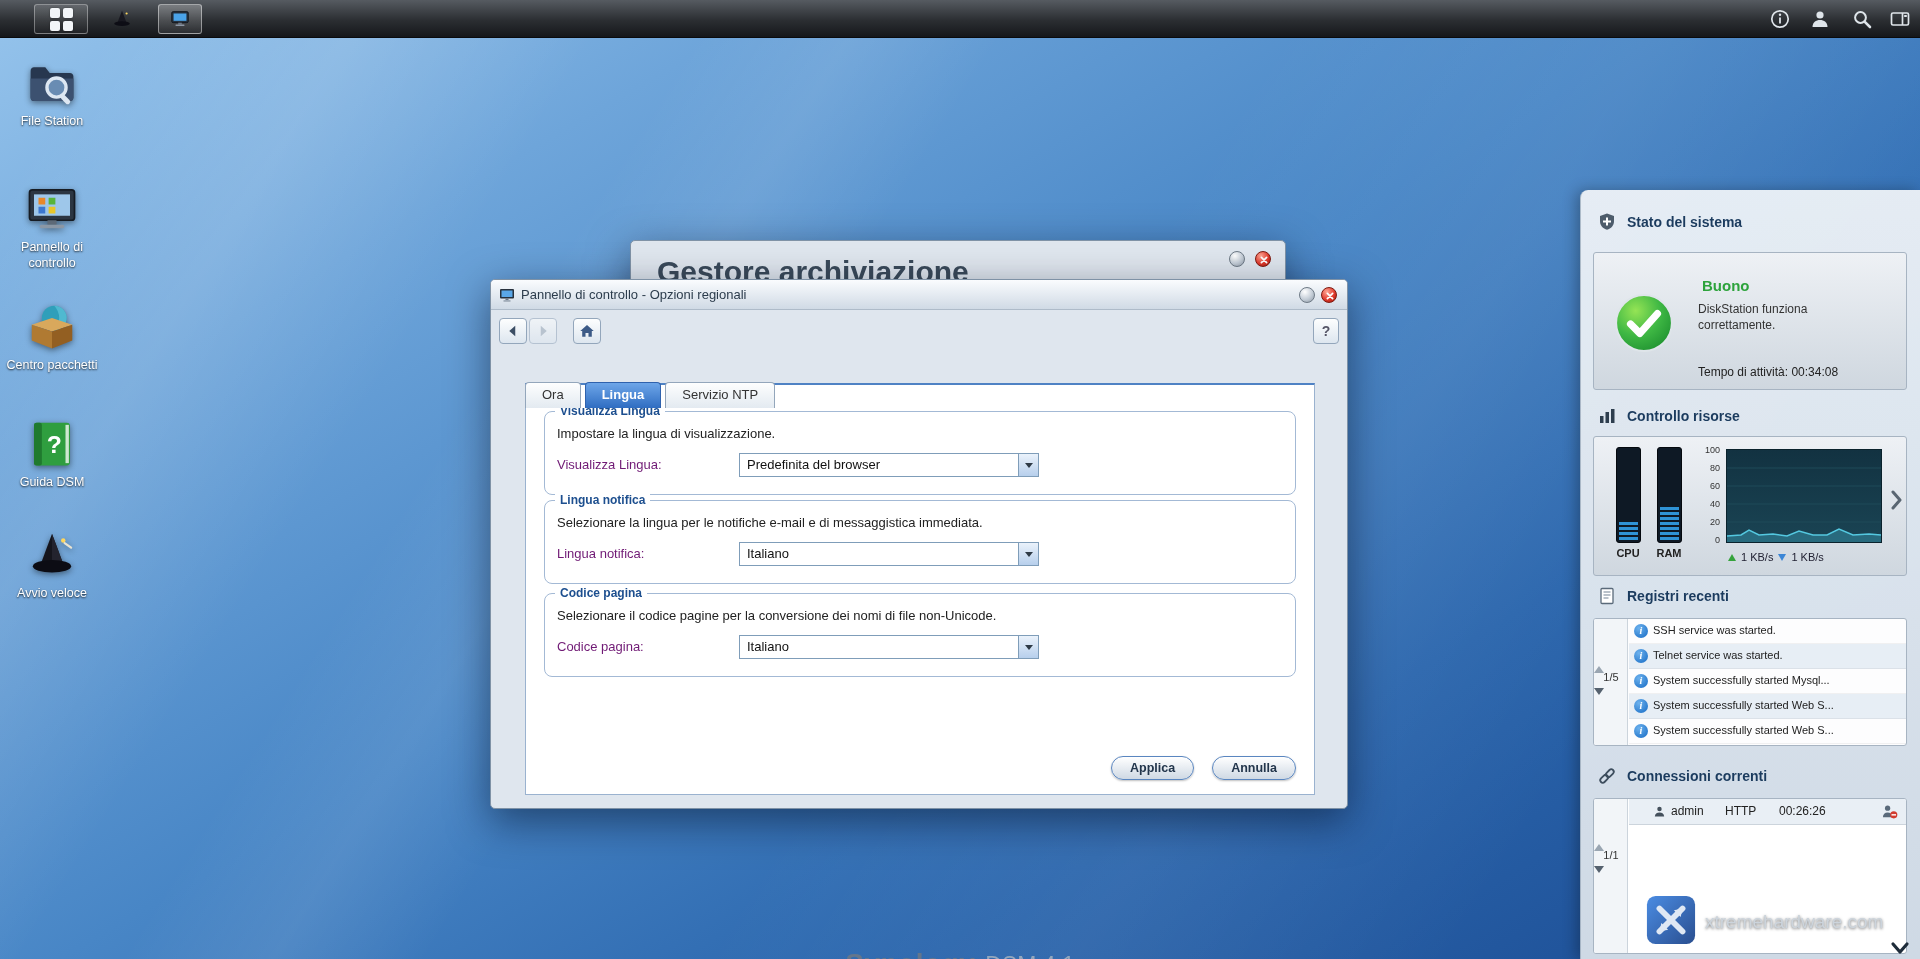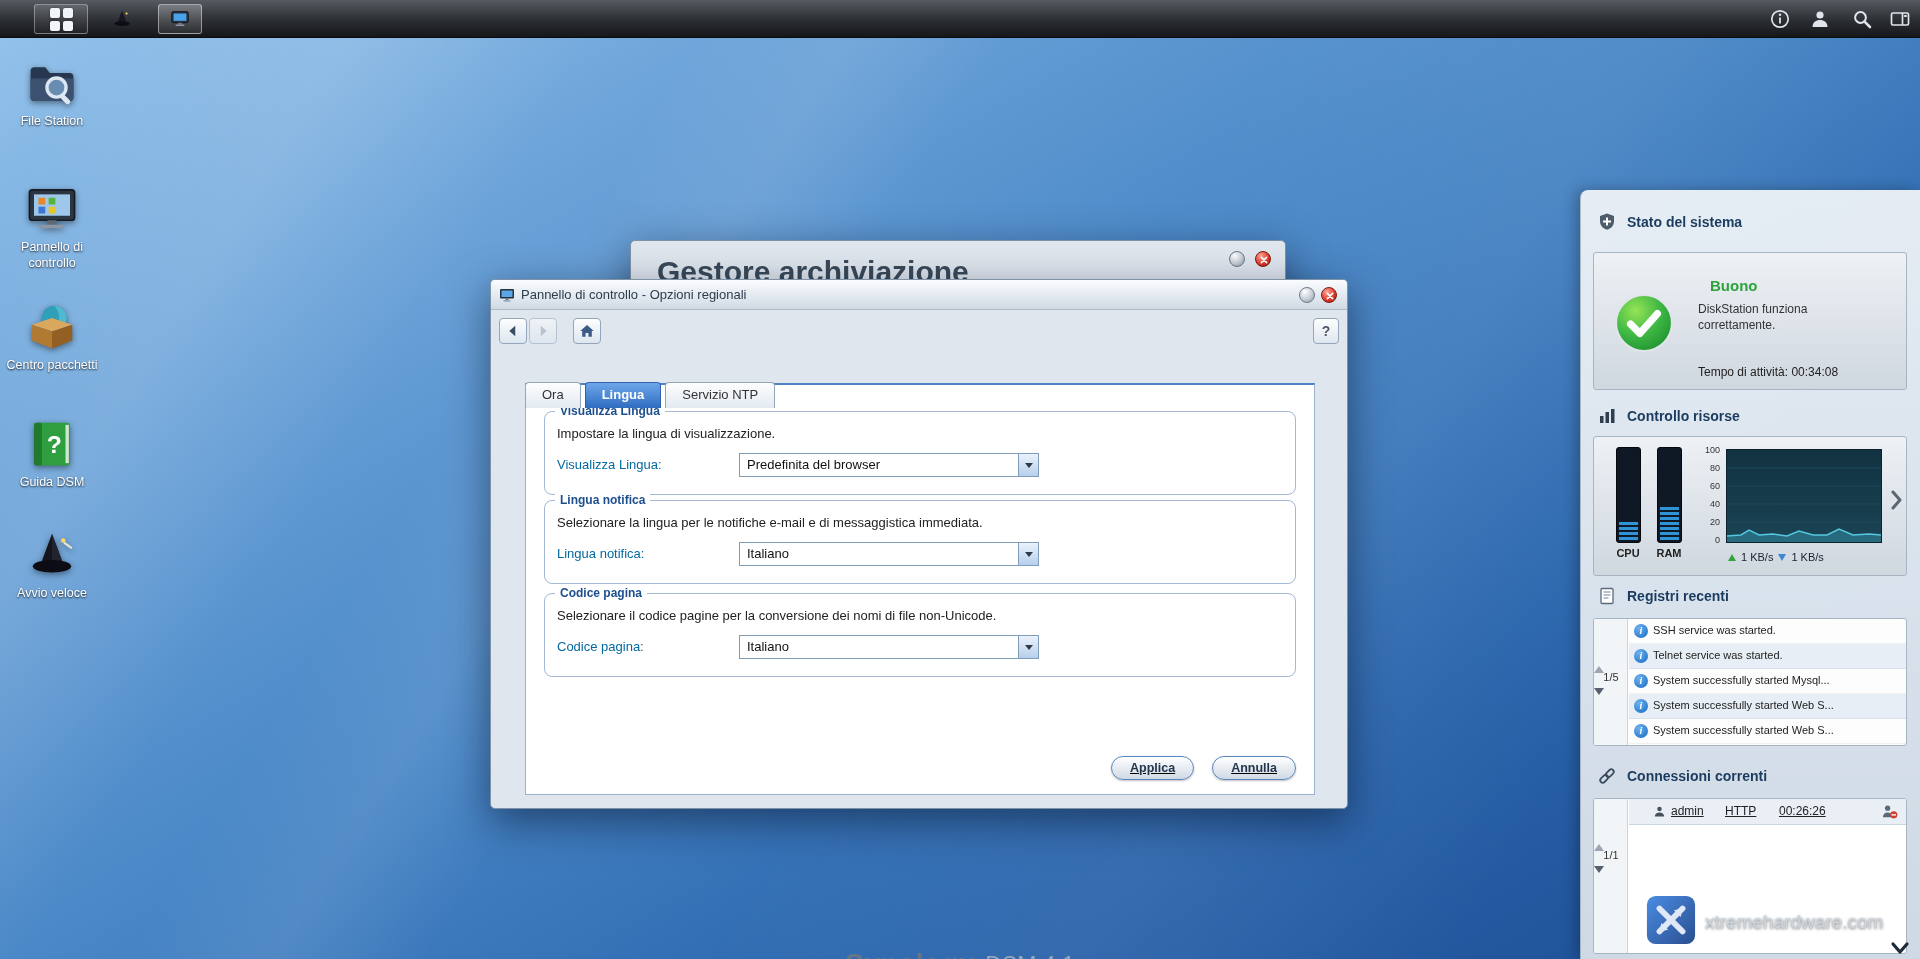--- a/index.html
+++ b/index.html
@@ -1,21 +1,21 @@
 <!DOCTYPE html>
 <html><head>
 <meta charset="utf-8">
 <style>
   * { box-sizing: border-box; }
   html,body { margin:0; padding:0; }
   body {
     width:1920px; height:959px; overflow:hidden; position:relative;
     font-family:"Liberation Sans", sans-serif; background:#1d4f98;
   }
-  .abs { position:absolute;text-decoration:underline; }
+  .abs { position:absolute; }
 
   
   .desktop { position:absolute; inset:0; overflow:hidden;
     background:linear-gradient(150deg,#96c4ec 0%,#6ea5da 22%,#4886c6 48%,#2b66ad 72%,#1b4b92 100%); }
   .streak { position:absolute; pointer-events:none; transform:rotate(32deg);
     background:linear-gradient(90deg,rgba(255,255,255,0) 0%,rgba(255,255,255,0.12) 50%,rgba(255,255,255,0) 100%); }
 
   
   .dicon { position:absolute; left:0; width:104px; text-align:center; cursor:pointer; }
   .dicon-img { width:54px; height:54px; margin:0 auto; filter:drop-shadow(0 2px 3px rgba(0,0,0,0.45)); }
@@ -67,21 +67,21 @@
     border-color:#2f62ad; }
 
   .cp-panel { position:absolute; left:34px; top:103px; width:790px; height:412px;
     background:#fff; border:1px solid #9ab2cf; border-top:2px solid #4f82c4; }
 
   .group { position:absolute; left:18px; width:752px; height:84px;
     border:1px solid #a3b9d5; border-radius:8px; }
   .group-legend { position:absolute; top:-8px; left:10px; background:#fff; padding:0 5px;
     font-size:12px; font-weight:bold; color:#1d4f8f; }
   .group-desc { position:absolute; left:12px; top:14px; font-size:13px; color:#222; }
-  .group-label { position:absolute; left:12px; top:45px; font-size:13px; color:#0369a1; }
+  .group-label { position:absolute; left:12px; top:45px; font-size:13px; color:#701a75; }
   .select { position:absolute; left:194px; top:41px; width:300px; height:24px;
     border:1px solid #7f9db9; background:#fff; cursor:pointer; }
   .select-value { position:absolute; left:7px; top:0; line-height:22px; font-size:13px; color:#111;
     white-space:nowrap; }
   .select-btn { position:absolute; right:0; top:0; bottom:0; width:20px;
     background:linear-gradient(#eaf2fb,#b7cfec); border-left:1px solid #7f9db9;
     display:flex; align-items:center; justify-content:center; }
   .tri-dn-dark { width:0; height:0; border-left:4px solid transparent;
     border-right:4px solid transparent; border-top:5px solid #2e3a46; }
 
@@ -97,21 +97,21 @@
   .sidebar { position:absolute; left:1580px; top:190px; width:340px; height:769px; z-index:2;
     background:linear-gradient(rgba(236,241,246,0.96),rgba(214,223,232,0.96));
     border-left:1px solid rgba(150,165,182,0.7); border-top-left-radius:8px;
     box-shadow:-4px 0 14px rgba(0,0,0,0.28);padding-left:7px; }
   .sb-h { position:absolute; left:16px; display:flex; align-items:center; gap:10px;
     font-size:14px; font-weight:bold; color:#1b3b5e; }
   .sb-box { position:absolute; left:12px; width:314px; border:1px solid #a7b4c2;
     border-radius:3px; background:#fdfdfe; overflow:hidden; }
   .sb-box.gray { background:linear-gradient(#eef1f5,#cfd7df); }
 
-  .status-good { position:absolute; left:116px; top:24px; font-size:15px; font-weight:bold; color:#2da33c; }
+  .status-good { position:absolute; left:108px; top:24px; font-size:15px; font-weight:bold; color:#2da33c; }
   .status-detail { position:absolute; left:104px; top:48px; width:156px; font-size:12px; color:#333; line-height:1.35; }
   .status-uptime { position:absolute; left:104px; top:112px; font-size:12px; color:#222; }
 
   .gauge { position:absolute; top:10px; width:25px; height:96px; border-radius:3px;
     background:#0e1925; border:1px solid #05090e; overflow:hidden; }
   .gauge-fill { position:absolute; left:2px; right:2px; bottom:2px;
     background:repeating-linear-gradient(to top,#2f93d6 0 3px,#0e1925 3px 5px); }
   .gauge-label { position:absolute; top:110px; width:44px; text-align:center;
     font-size:11px; font-weight:bold; color:#222; }
   .scale-num { position:absolute; left:96px; width:30px; text-align:right; font-size:9px; color:#333; }

